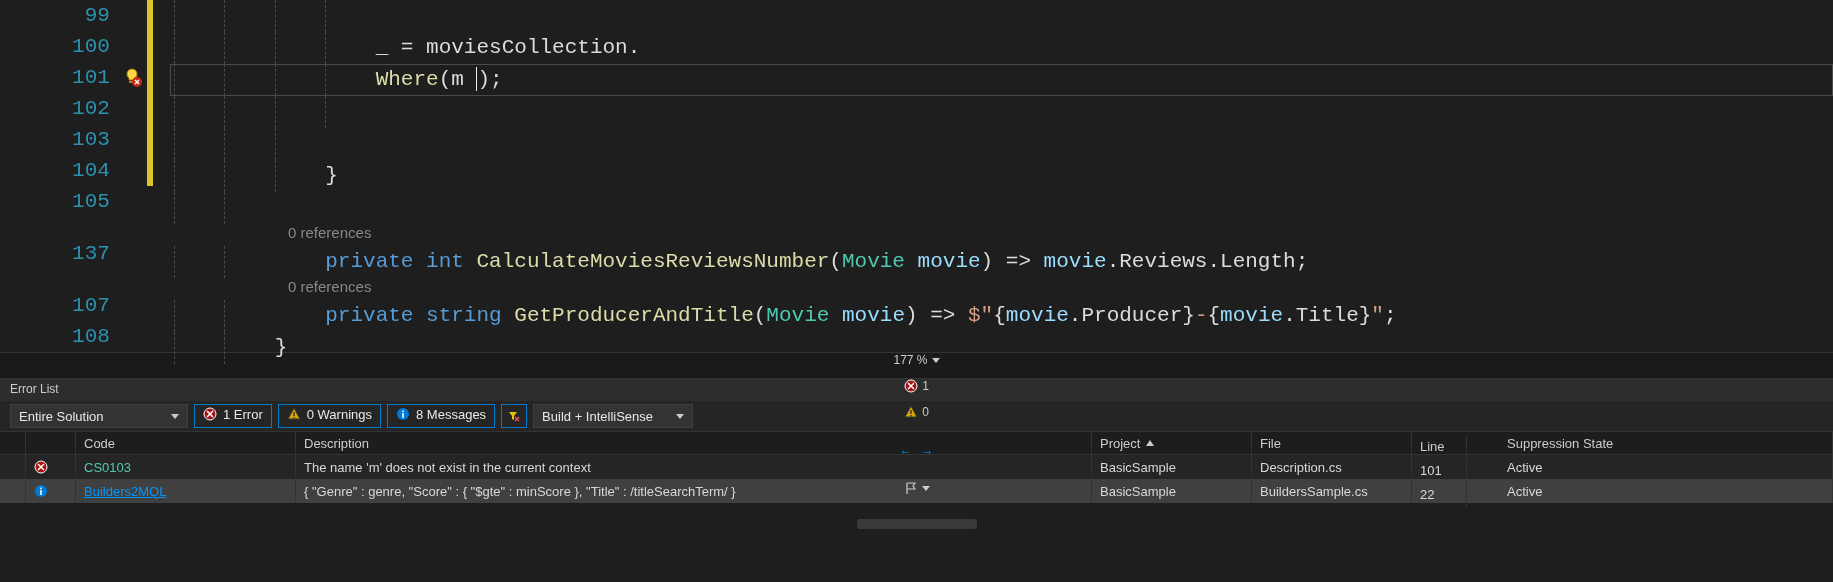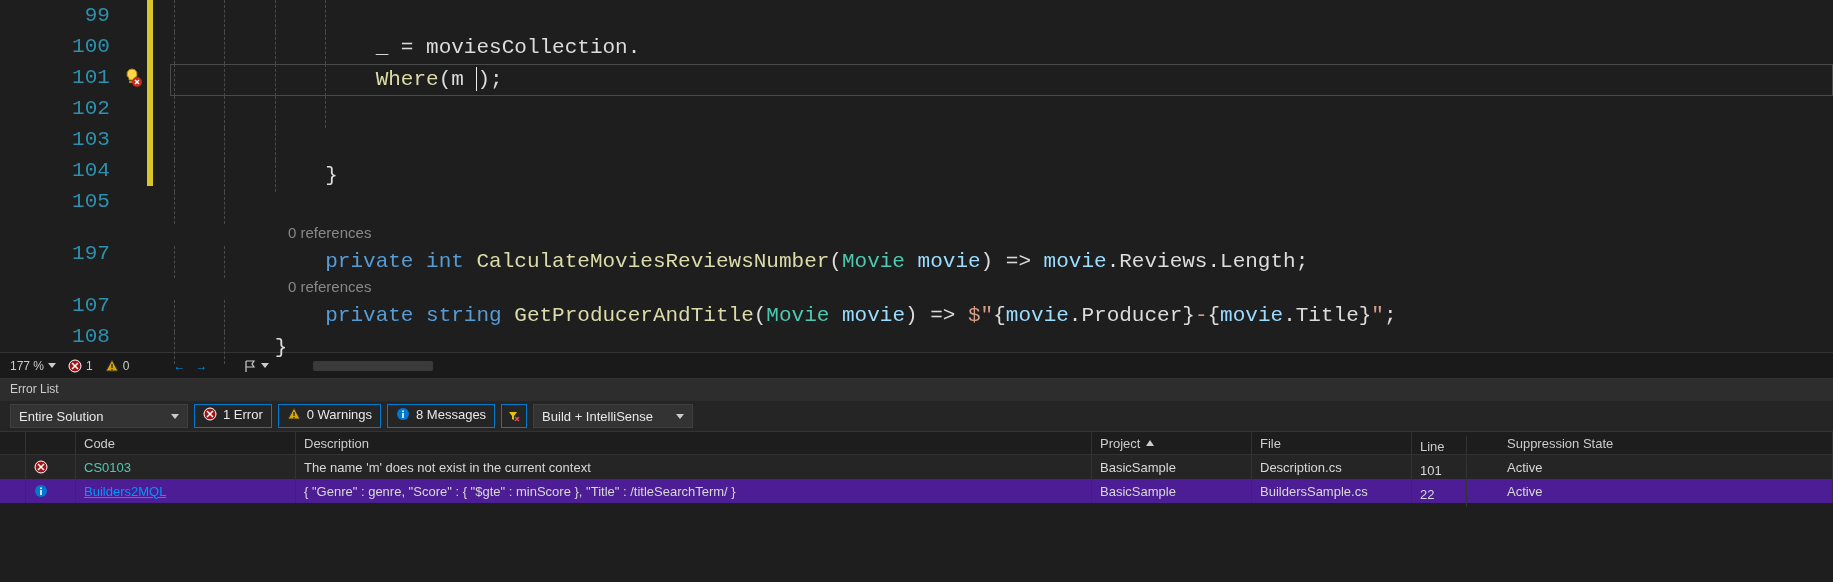--- a/index.html
+++ b/index.html
@@ -108,33 +108,34 @@
     height: 26px;
     background: #1a1a1a;
     display: flex;
     align-items: center;
     padding: 0 10px;
     gap: 12px;
     font-family: "Segoe UI", Arial, sans-serif;
     font-size: 12px;
     color: #ccc;
     border-top: 1px solid #333;
+    flex-direction: column;
   }
   .zoom-dd {
     display: flex; align-items: center; gap:4px;
   }
   .strip-count { display:flex; align-items:center; gap:4px; }
   .nav-arrows { display:flex; gap:10px; color:#0097fb; }
   .scroll-thumb {
     width: 120px; height:10px;
     background:#3a3a3a; border-radius:2px;
   }
   
   .panel {
-    background: #4c1d95;
+    background: #404040;
     border-top:1px solid #333;
   }
   .panel-title {
     height: 22px;
     font-family: "Segoe UI", Arial, sans-serif;
     font-size: 12px;
     padding: 3px 10px;
     color: #ccc;
     background: #2d2d2d;
   }
@@ -259,21 +260,21 @@
         <div class="outline-col"></div>
       </div>
       <div class="line-row">
         <div class="line-num">105</div>
         <div class="bulb-area"></div>
         <div class="change-bar"></div>
         <div class="outline-col"></div>
       </div>
       <div style="height: 22px;"></div>
       <div class="line-row">
-        <div class="line-num">197</div>
+        <div class="line-num">137</div>
         <div class="bulb-area"></div>
         <div class="change-bar"></div>
         <div class="outline-col"></div>
       </div>
       <div style="height: 22px;"></div>
       <div class="line-row">
         <div class="line-num">107</div>
         <div class="bulb-area"></div>
         <div class="change-bar"></div>
         <div class="outline-col"></div>

